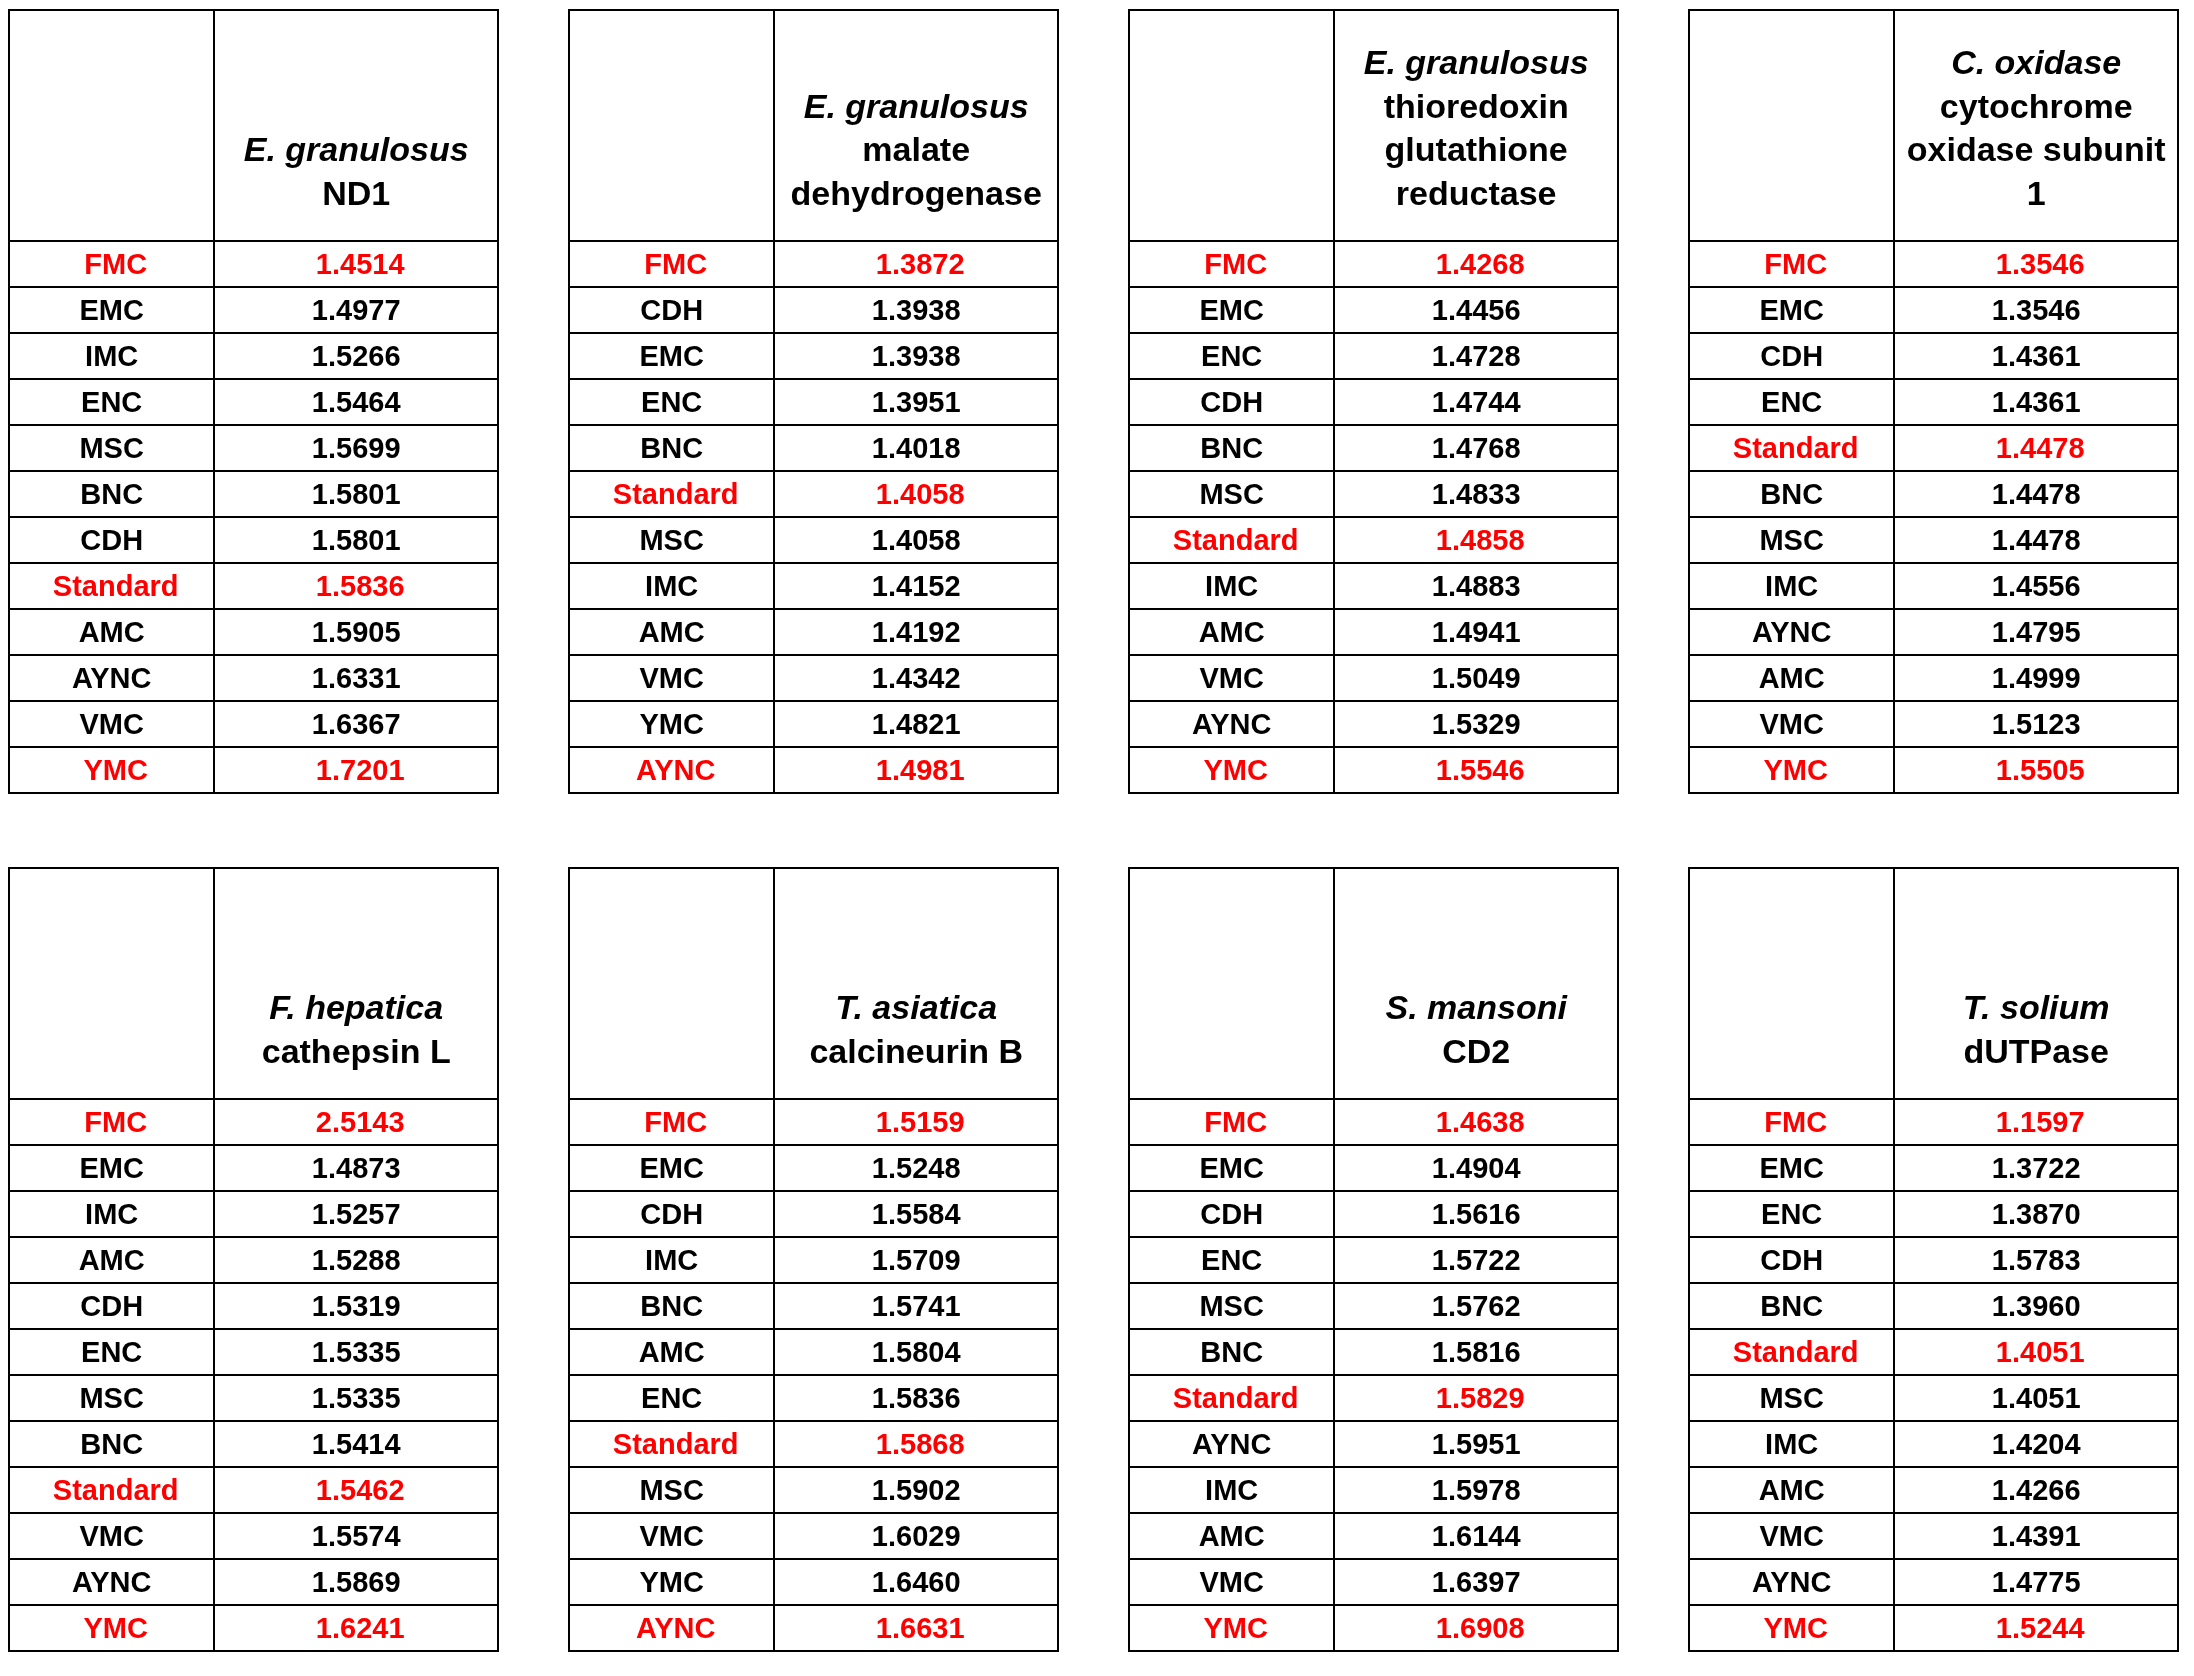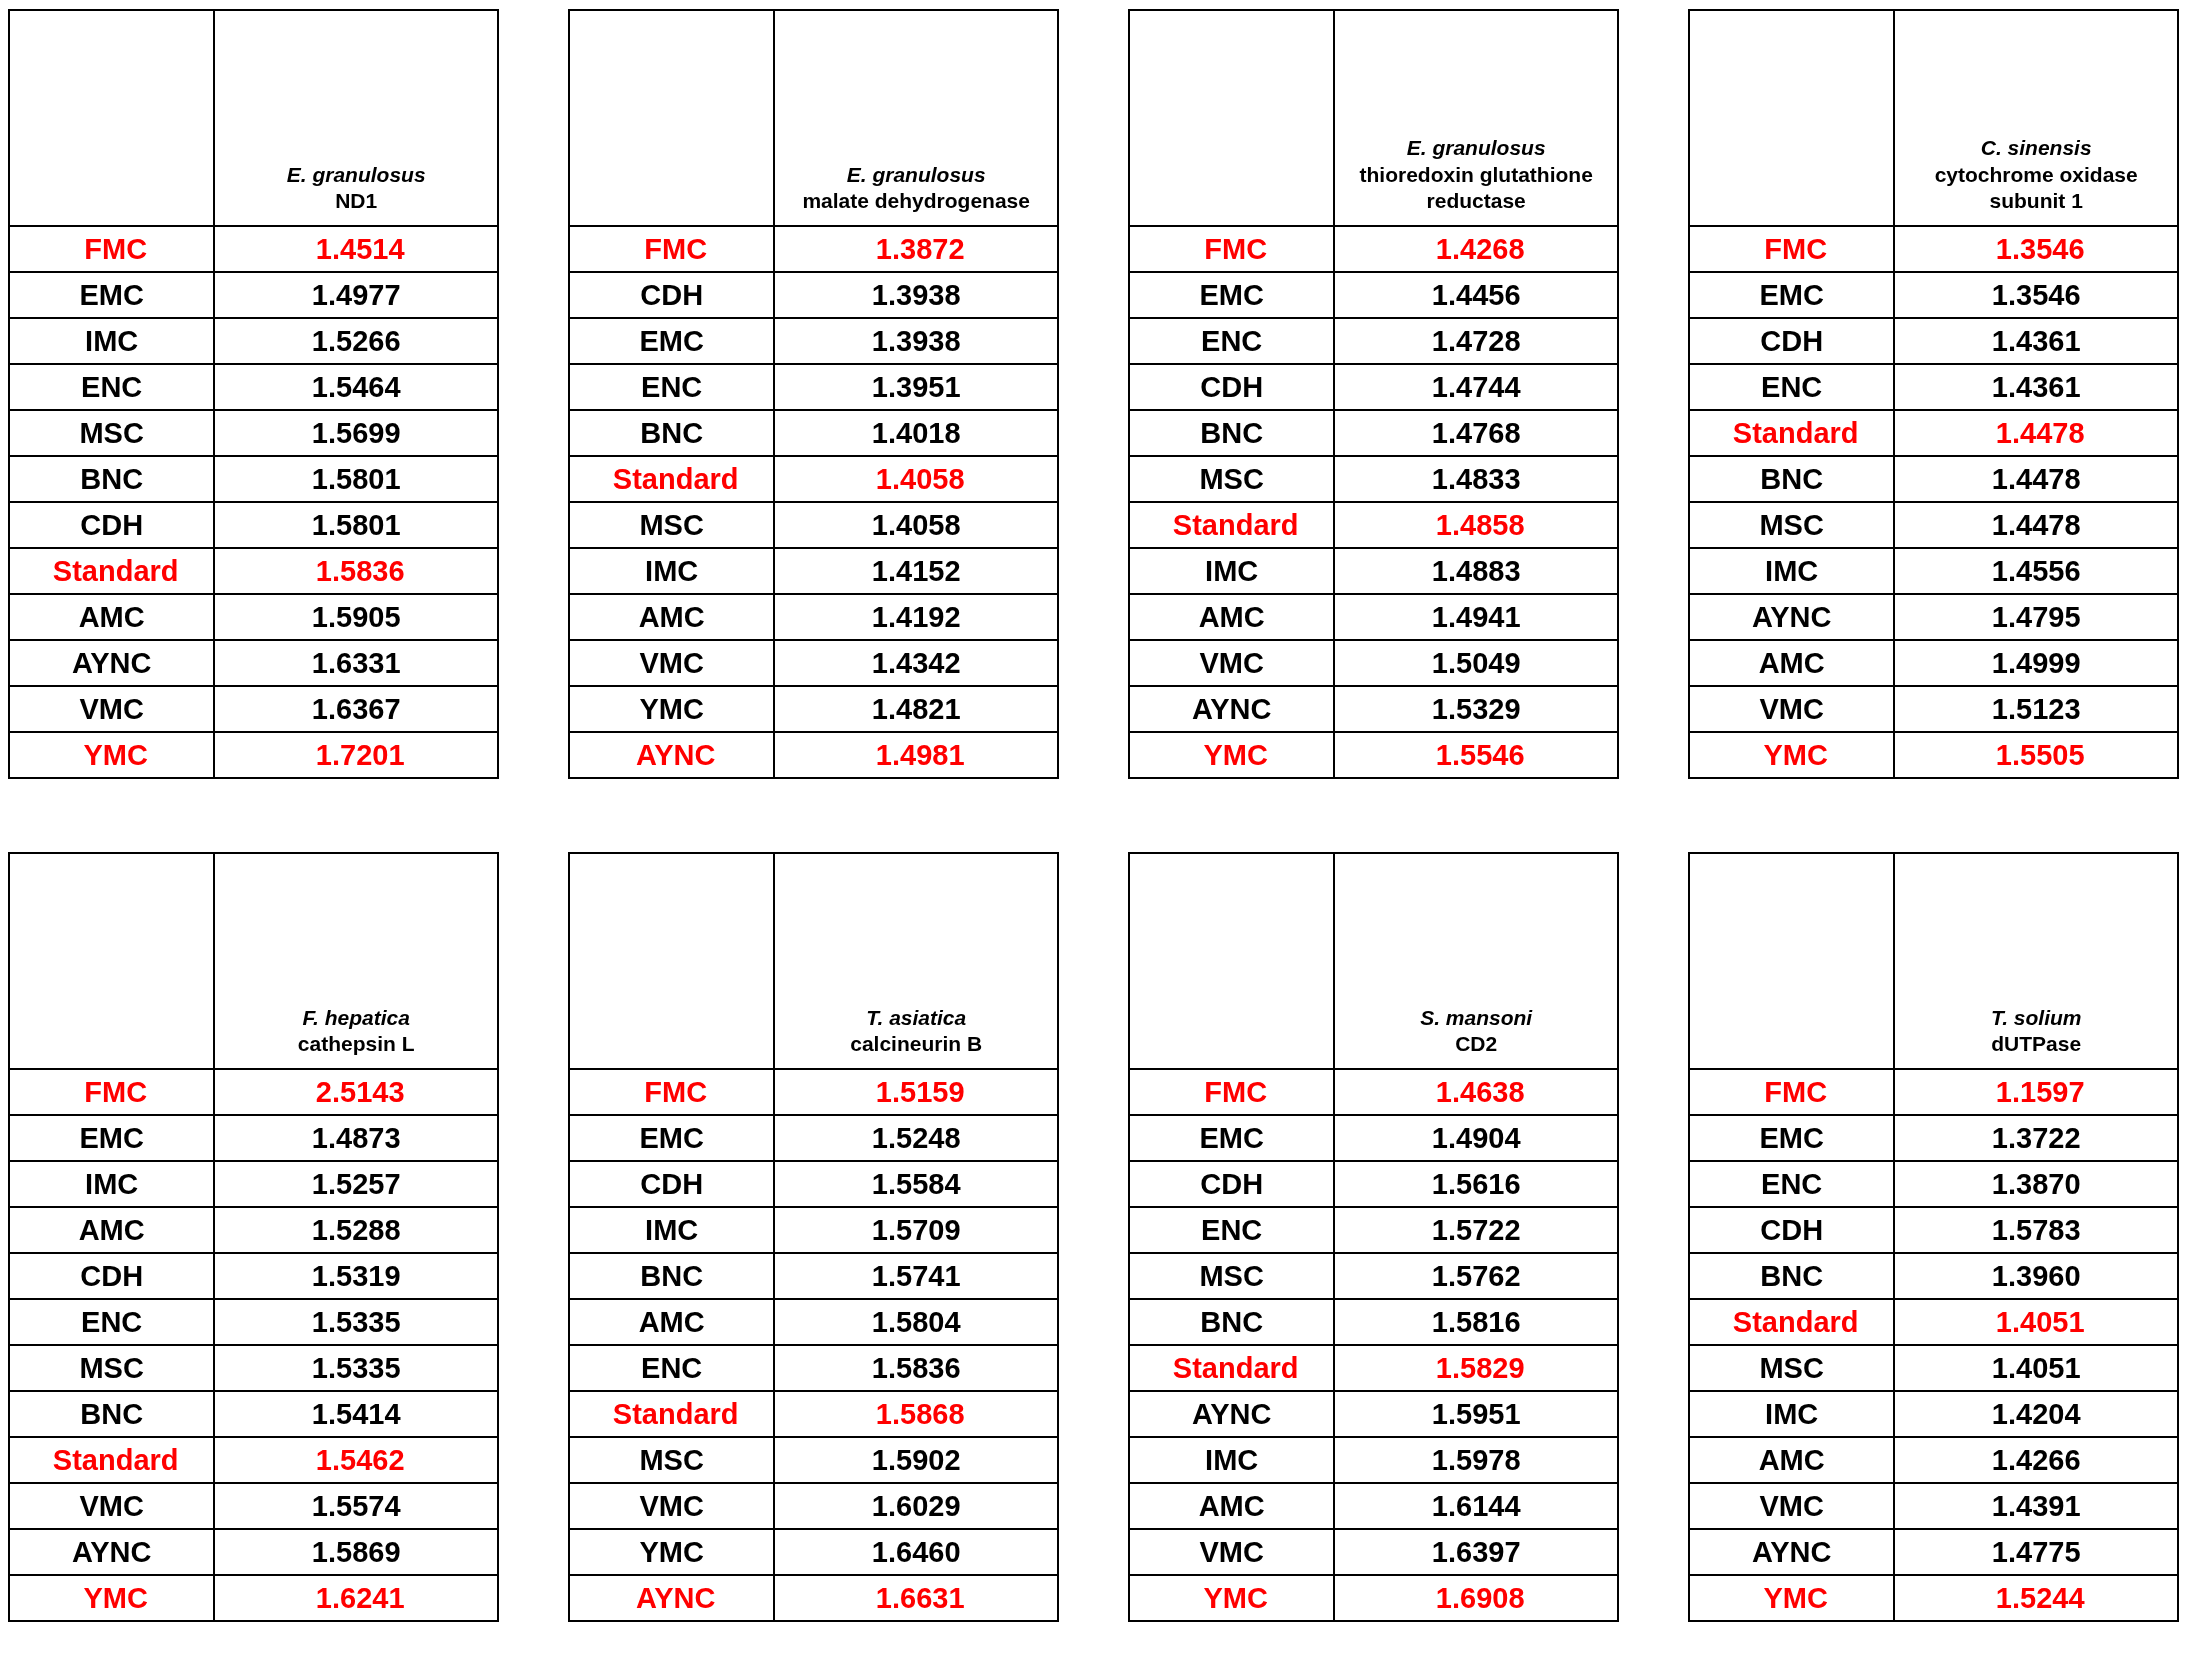--- a/index.html
+++ b/index.html
@@ -35,22 +35,22 @@
     border: 2px solid var(--border-color, #000);
     text-align: center;
     vertical-align: middle;
     font-weight: bold;
     color: var(--text-color, #000);
     overflow: hidden;
   }
   .header-row td {
     height: 203px;
     vertical-align: bottom;
-    padding-bottom: 10px;
-    font-size: 21px;
+    padding-bottom: 25px;
+    font-size: 34px;
     line-height: 1.28;
   }
   .title-species {
     display: block;
     font-style: italic;
   }
   .title-rest {
     display: block;
     font-style: normal;
   }
@@ -268,21 +268,21 @@
 
   <table class="data-table">
     <colgroup>
       <col class="c-label">
       <col class="c-value">
     </colgroup>
     <thead>
       <tr class="header-row">
         <td class="header-empty"></td>
         <td class="header-title">
-          <span class="title-species">C. sinensis</span>
+          <span class="title-species">C. oxidase</span>
           <span class="title-rest">cytochrome oxidase subunit 1</span>
         </td>
       </tr>
     </thead>
     <tbody>
         <tr class="highlight">
           <td>FMC</td>
           <td>1.3546</td>
         </tr>
         <tr>

